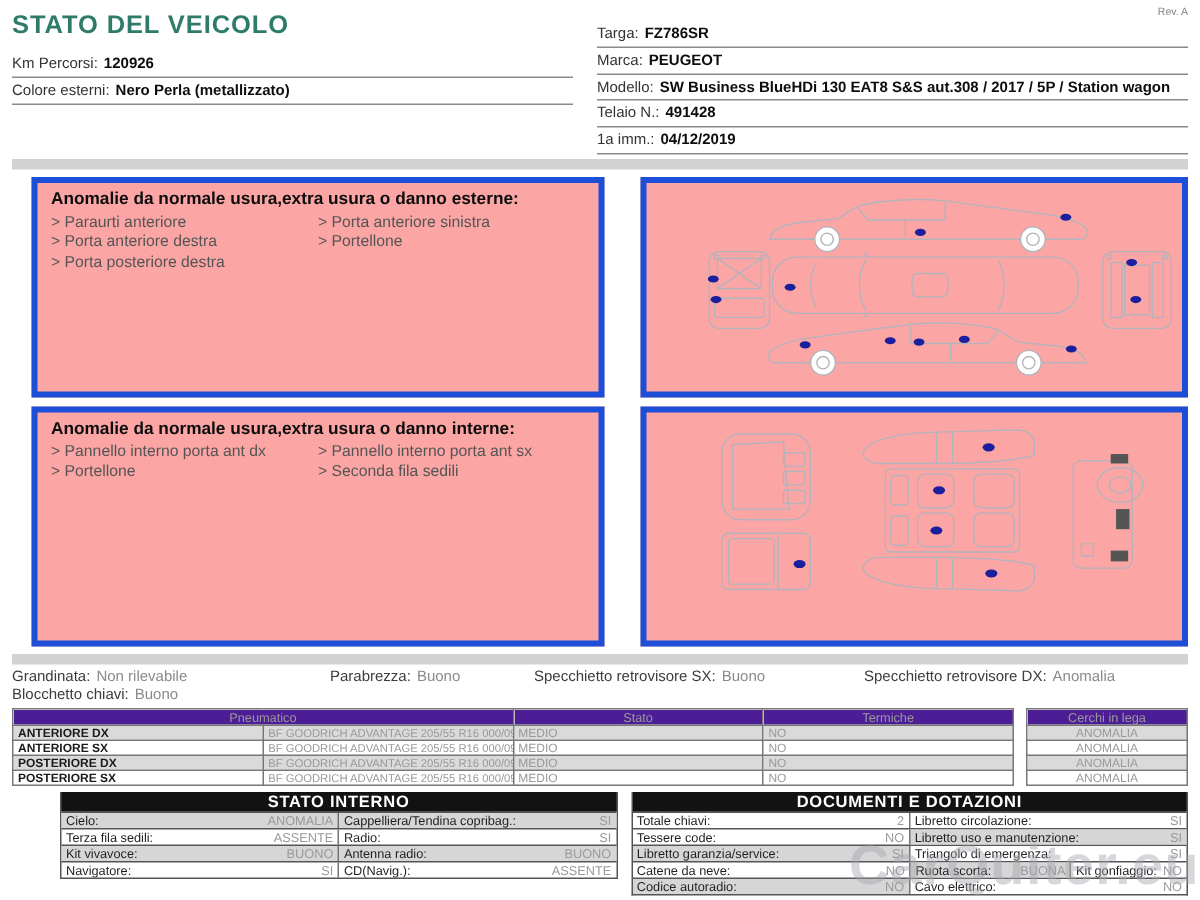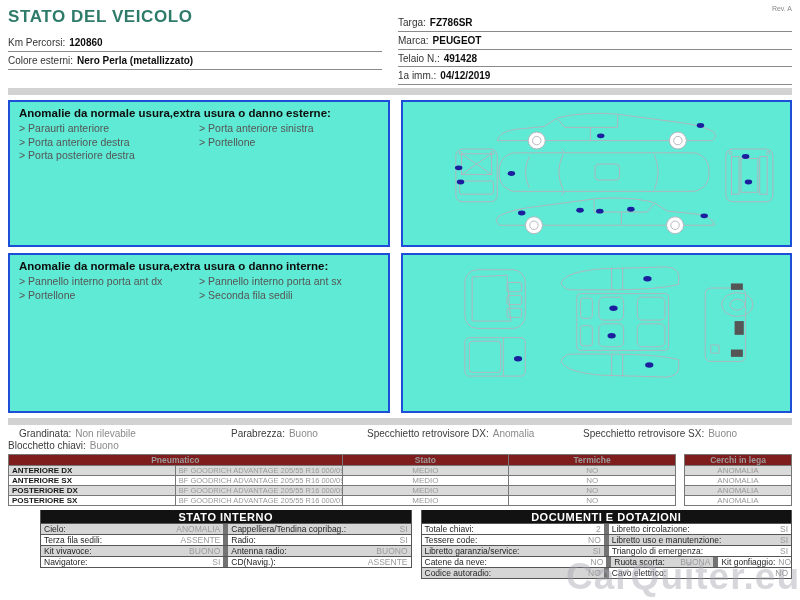--- a/index.html
+++ b/index.html
@@ -22,89 +22,90 @@
 
   
   .band { height:7px; background:#d2d2d2; }
   .band.b1 { margin-top:3px; }
   .band.b2 { margin-top:5px; }
 
   
   .section { display:flex; gap:11px; }
   .section.ext { margin-top:5px; }
   .section.int { margin-top:6px; }
-  .panel { border:2px solid #1d4ed8; background:#5eead4; }
+  .panel { border:4px solid #1d4ed8; background:#fca5a5;margin-left:13px; }
   .panel.text { width:382px; padding:5px 9px; }
   .panel.diagram { flex:1; overflow:hidden; }
   .ext .panel { height:147px; }
   .int .panel { height:160px; }
   .sec-title { font-weight:bold; font-size:11.5px; color:#0d0d0d; }
   .lists { display:flex; margin-top:3px; }
   .lists ul { width:50%; list-style:none; }
   .lists li { font-size:10.5px; color:#555; line-height:1.28; }
   .lists li::before { content:">\00a0 "; }
   .panel.diagram svg { width:100%; height:100%; display:block; }
   .art { stroke:#b3b3bc; fill:none; stroke-width:1; }
   .artf { stroke:#b3b3bc; fill:#ffffff; stroke-width:1; }
   .dot { fill:#1b1f9e; stroke:none; }
   .dark { fill:#555; stroke:none; }
 
   
   .summary { margin-top:3px; font-size:10px; }
-  .sum1 { display:flex;margin-left:11px; }
+  .sum1 { display:flex; }
   .sum-item .lbl { color:#3c3c3c; }
   .sum-item .val { color:#8a8a8a; margin-left:4px; }
   .s1 { width:212px; } .s2 { width:136px; } .s3 { width:216px; } .s4 { flex:1; }
   .sum2 { margin-top:1px; }
 
   
   .tyres { display:flex; gap:8px; margin-top:3px; }
   table { border-collapse:collapse; table-layout:fixed; }
   .tmain { width:668px; }
   .tcerchi { flex:1; width:108px; }
   .tyres th, .tyres td { border:1px solid #777; height:9.5px; padding:0 3px; overflow:hidden; white-space:nowrap; }
-  .tyres th { background:#7f1d1d; color:#9a9a9a; font-weight:bold; font-size:8.5px; text-align:center; height:10px; }
+  .tyres th { background:#4c1d95; color:#9a9a9a; font-weight:normal; font-size:8.5px; text-align:center; height:10px; }
   td.pos { font-weight:bold; font-size:8px; color:#1a1a1a; width:132px; }
   td.tyre { color:#9a9a9a; font-size:7.5px; text-align:center; width:268px; }
-  td.ctr { color:#9a9a9a; font-size:8px; text-align:center; width:134px; }
+  td.ctr { color:#9a9a9a; font-size:8px; width:134px; }
   td.cerchi { color:#9a9a9a; font-size:8px; text-align:center; }
   tr.stripe td { background:#dadada; }
 
   
   .bottom { display:flex; gap:9px; margin-top:4px; align-items:flex-start;padding-left:32px; }
   .btbl { flex:1; border:1px solid #555; border-top:none; }
   .btitle { background:#121212; color:#fff; text-align:center; font-weight:bold; font-size:11px; height:13px; line-height:13px; letter-spacing:.5px; border:1px solid #121212; }
   .brow { display:flex; border-top:1px solid #555; height:11px; }
-  .bcell { flex:1; display:flex; justify-content:space-between; align-items:center; padding:0 3px; border-left:5px solid #737373; overflow:hidden; white-space:nowrap; }
+  .bcell { flex:1; display:flex; justify-content:space-between; align-items:center; padding:0 3px; border-left:1px solid #737373; overflow:hidden; white-space:nowrap; }
   .bcell:first-child { border-left:none; }
   .bcell .lbl { font-size:8.5px; color:#1f1f1f; }
   .bcell .val { font-size:8.5px; color:#9a9a9a; margin-left:3px; }
   .shade { background:#d6d6d6; }
   .w50 { flex:0 0 50%; } .w29 { flex:0 0 29%; }
   .watermark {
     position:absolute; right:0; bottom:2px;
     font-size:37px; font-weight:bold; letter-spacing:1px;
     color:rgba(165,165,175,.45); pointer-events:none;
   }
 </style>
 </head>
 <body>
 
 <div class="page">
 
   <div class="hdr">
     <div class="hdr-left">
       <div class="title">STATO DEL VEICOLO</div>
-      <div class="field"><span class="lbl">Km Percorsi:</span><span class="val">120860</span></div>
+      <div class="field"><span class="lbl">Km Percorsi:</span><span class="val">120926</span></div>
       <div class="field"><span class="lbl">Colore esterni:</span><span class="val">Nero Perla (metallizzato)</span></div>
     </div>
     <div class="hdr-right">
       <div class="rev">Rev. A</div>
       <div class="field"><span class="lbl">Targa:</span><span class="val">FZ786SR</span></div>
       <div class="field"><span class="lbl">Marca:</span><span class="val">PEUGEOT</span></div>
+      <div class="field"><span class="lbl">Modello:</span><span class="val">SW Business BlueHDi 130 EAT8 S&amp;S aut.308 / 2017 / 5P / Station wagon</span></div>
       <div class="field"><span class="lbl">Telaio N.:</span><span class="val">491428</span></div>
       <div class="field"><span class="lbl">1a imm.:</span><span class="val">04/12/2019</span></div>
     </div>
   </div>
 
   <div class="band b1"></div>
 
   <div class="section ext">
     <div class="panel text">
       <div class="sec-title">Anomalie da normale usura,extra usura o danno esterne:</div>
@@ -249,22 +250,22 @@
       </svg>
     </div>
   </div>
 
   <div class="band b2"></div>
 
   <div class="summary">
     <div class="sum1">
       <span class="sum-item s1"><span class="lbl">Grandinata:</span><span class="val">Non rilevabile</span></span>
       <span class="sum-item s2"><span class="lbl">Parabrezza:</span><span class="val">Buono</span></span>
+      <span class="sum-item s4"><span class="lbl">Specchietto retrovisore SX:</span><span class="val">Buono</span></span>
       <span class="sum-item s3"><span class="lbl">Specchietto retrovisore DX:</span><span class="val">Anomalia</span></span>
-      <span class="sum-item s4"><span class="lbl">Specchietto retrovisore SX:</span><span class="val">Buono</span></span>
     </div>
     <div class="sum2 sum-item"><span class="lbl">Blocchetto chiavi:</span><span class="val">Buono</span></div>
   </div>
 
   <div class="tyres">
     <table class="tmain">
       <tbody>
           <tr>
         <th colspan="2">Pneumatico</th>
         <th>Stato</th>

